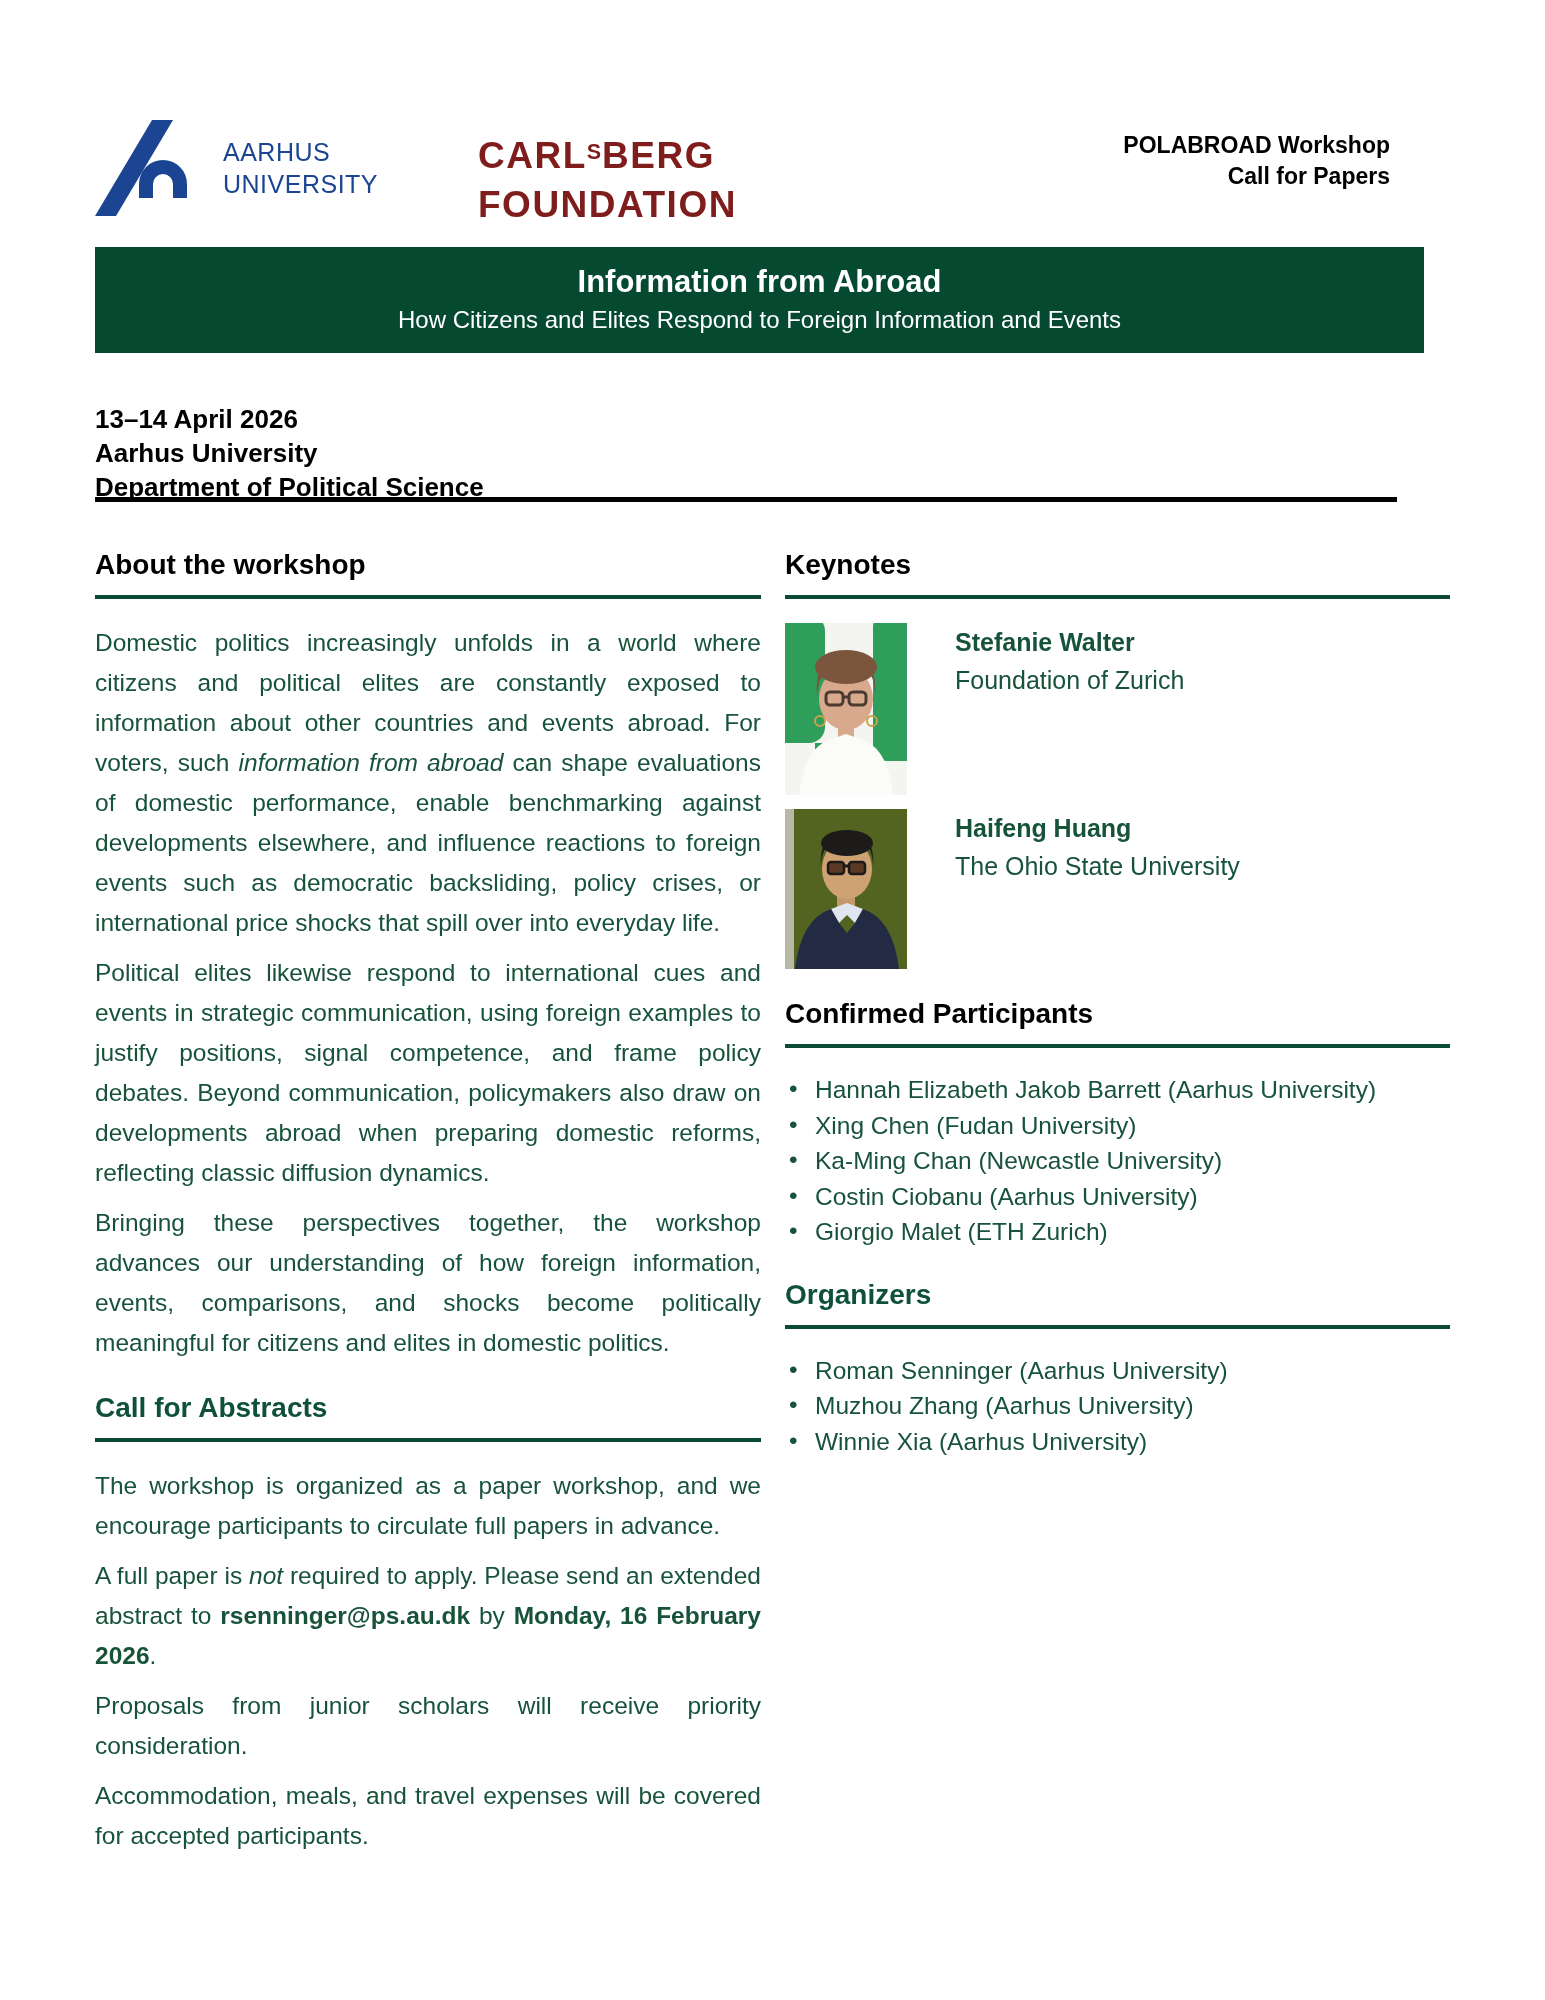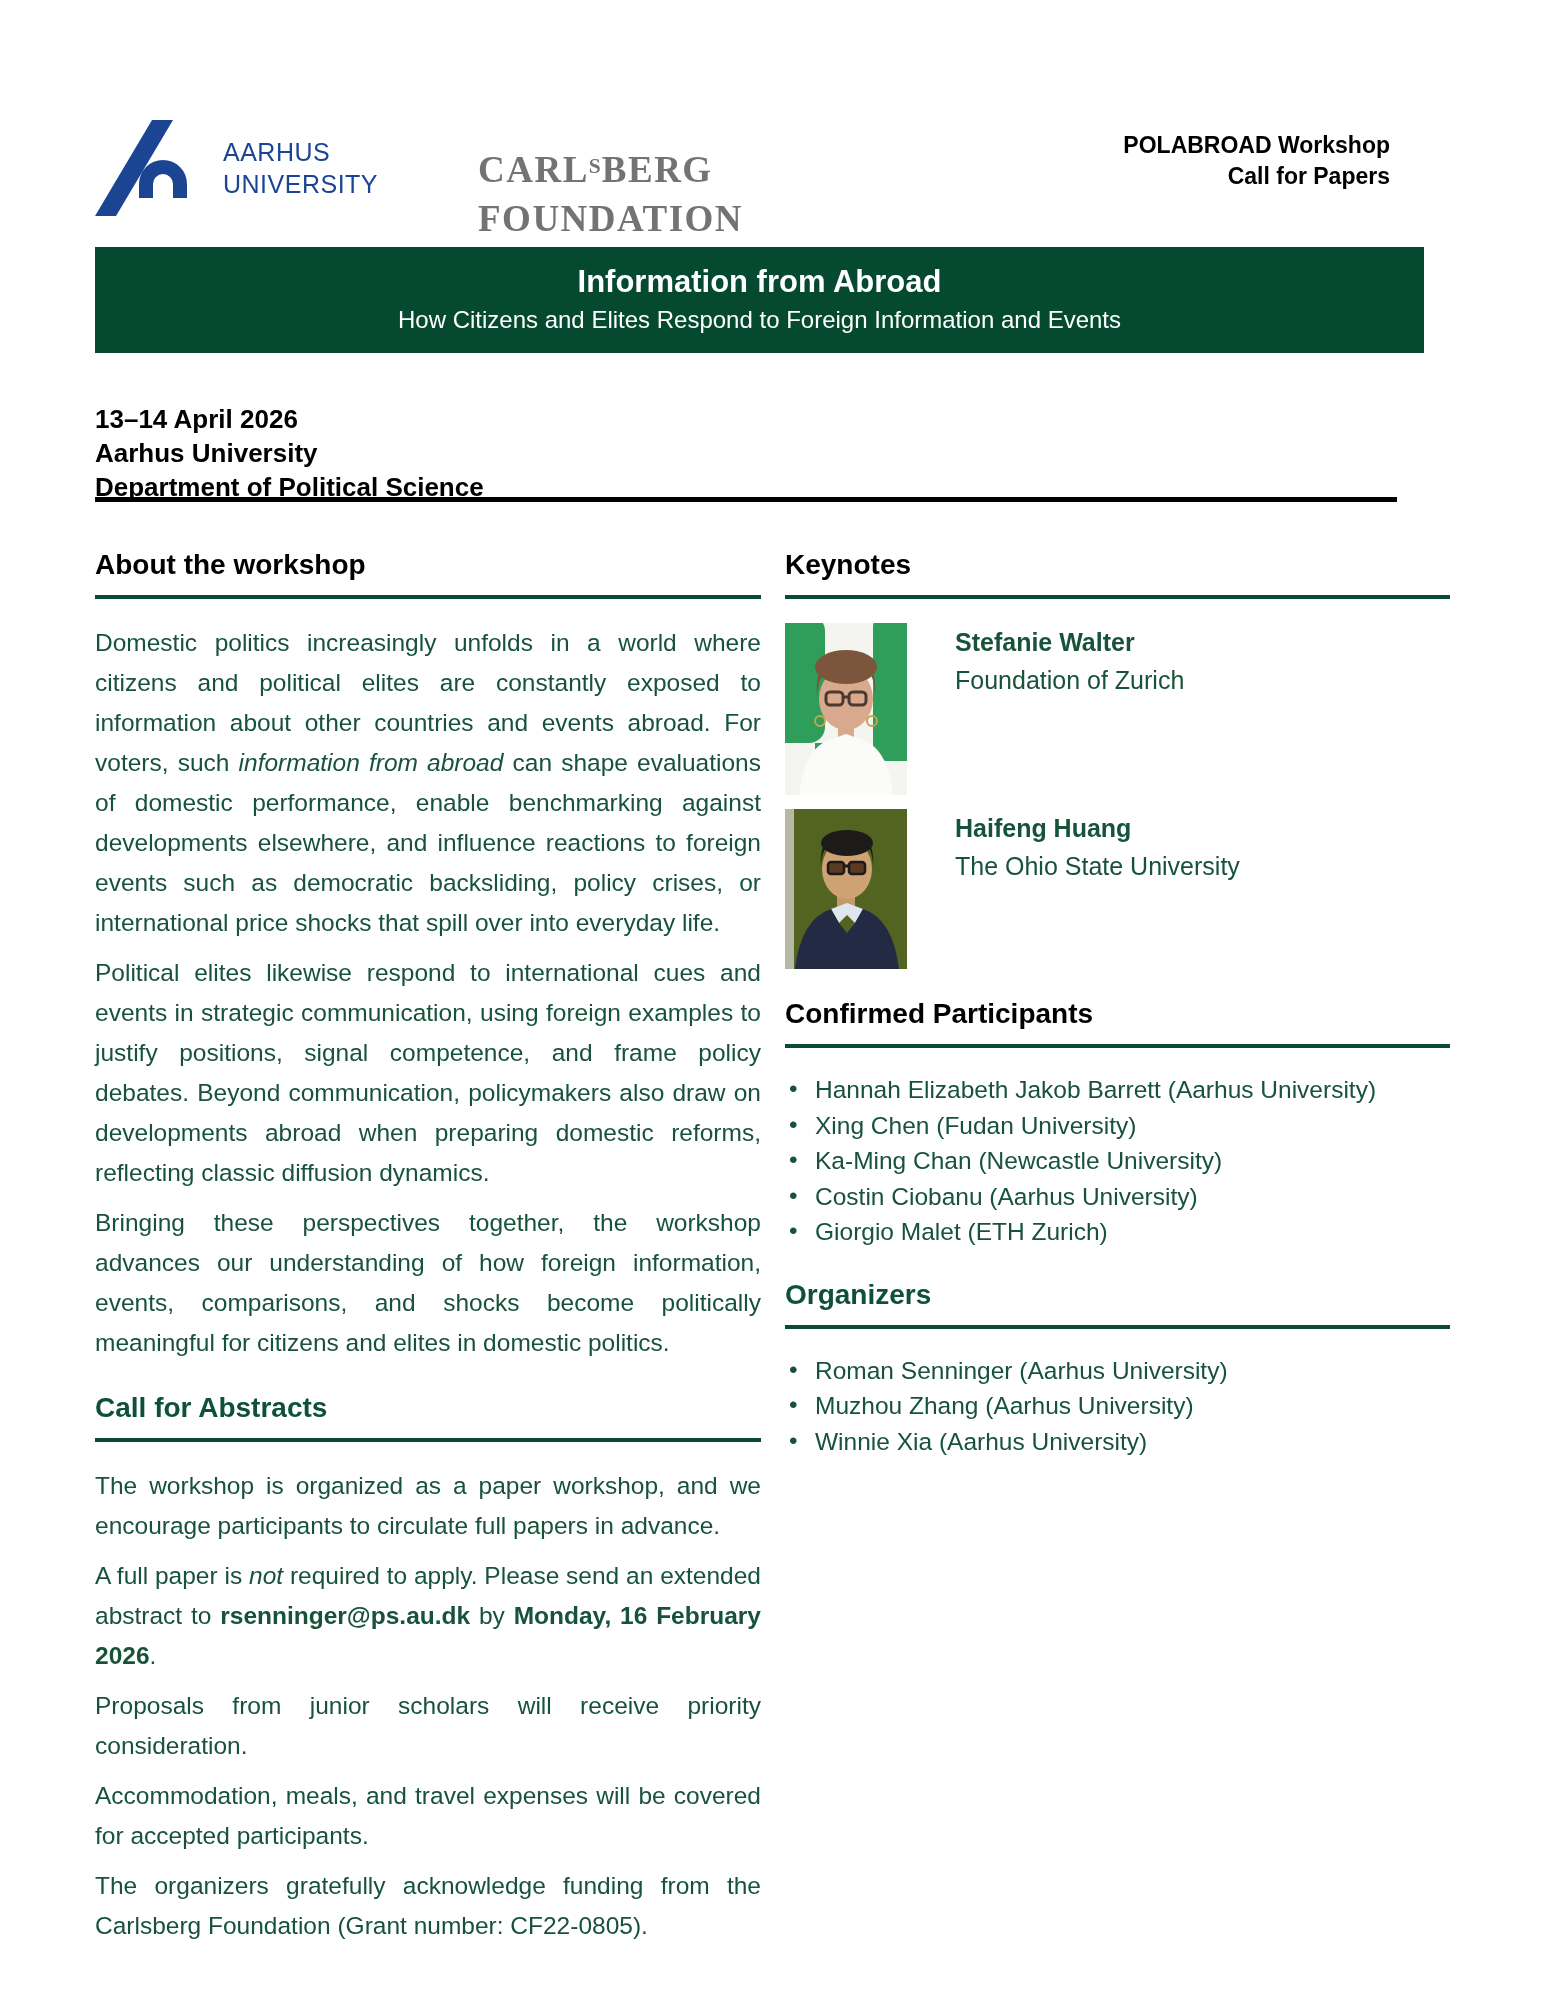--- a/index.html
+++ b/index.html
@@ -9,22 +9,22 @@
   }
 
   
   .au-logo { position:absolute; left:95px; top:120px; display:flex; align-items:center; }
   .au-logo svg { width:100px; height:96px; display:block; }
   .au-logo-text {
     margin-left:28px; color:#1b4593; font-size:25px; line-height:32px;
     letter-spacing:0.5px; font-weight:normal;
   }
   .carlsberg-logo {
-    position:absolute; left:478px; top:148px;
-    font-family:Liberation Serif, serif; font-weight:600; color:#737373;
+    position:absolute; left:478px; top:134px;
+    font-family:Liberation Sans, sans-serif; font-weight:600; color:#7f1d1d;
     font-size:37px; line-height:44px; letter-spacing:1.5px;
   }
   .carlsberg-logo .sup { font-size:0.58em; position:relative; top:-0.42em; letter-spacing:1px; }
   .header-right {
     position:absolute; left:860px; top:130px; width:530px; text-align:right;
     font-weight:bold; font-size:23px; line-height:31px; color:#000;
   }
 
   
   .banner {
@@ -118,21 +118,20 @@
     <p class="body"><span>Domestic politics increasingly unfolds in a world where citizens and political elites are constantly exposed to information about other countries and events abroad. For voters, such </span><em>information from abroad</em><span> can shape evaluations of domestic performance, enable benchmarking against developments elsewhere, and influence reactions to foreign events such as democratic backsliding, policy crises, or international price shocks that spill over into everyday life.</span></p>
     <p class="body">Political elites likewise respond to international cues and events in strategic communication, using foreign examples to justify positions, signal competence, and frame policy debates. Beyond communication, policymakers also draw on developments abroad when preparing domestic reforms, reflecting classic diffusion dynamics.</p>
     <p class="body">Bringing these perspectives together, the workshop advances our understanding of how foreign information, events, comparisons, and shocks become politically meaningful for citizens and elites in domestic politics.</p>
 
     <h2 class="sec green spaced">Call for Abstracts</h2>
 
     <p class="body">The workshop is organized as a paper workshop, and we encourage participants to circulate full papers in advance.</p>
     <p class="body"><span>A full paper is </span><em>not</em><span> required to apply. Please send an extended abstract to </span><strong>rsenninger@ps.au.dk</strong><span> by </span><strong>Monday, 16 February 2026</strong><span>.</span></p>
     <p class="body">Proposals from junior scholars will receive priority consideration.</p>
     <p class="body">Accommodation, meals, and travel expenses will be covered for accepted participants.</p>
-    <p class="body">The organizers gratefully acknowledge funding from the Carlsberg Foundation (Grant number: CF22-0805).</p>
   </div>
 
   <div class="col-right">
     <h2 class="sec">Keynotes</h2>
 
     <div class="keynote-row">
       <div class="kphoto">
         <svg viewBox="0 0 122 172" height="172" aria-hidden="true">
           <rect width="122" height="172" fill="#f4f5f0"></rect>
           <rect x="-26" y="-8" width="66" height="128" rx="16" fill="#2f9e5b"></rect>

